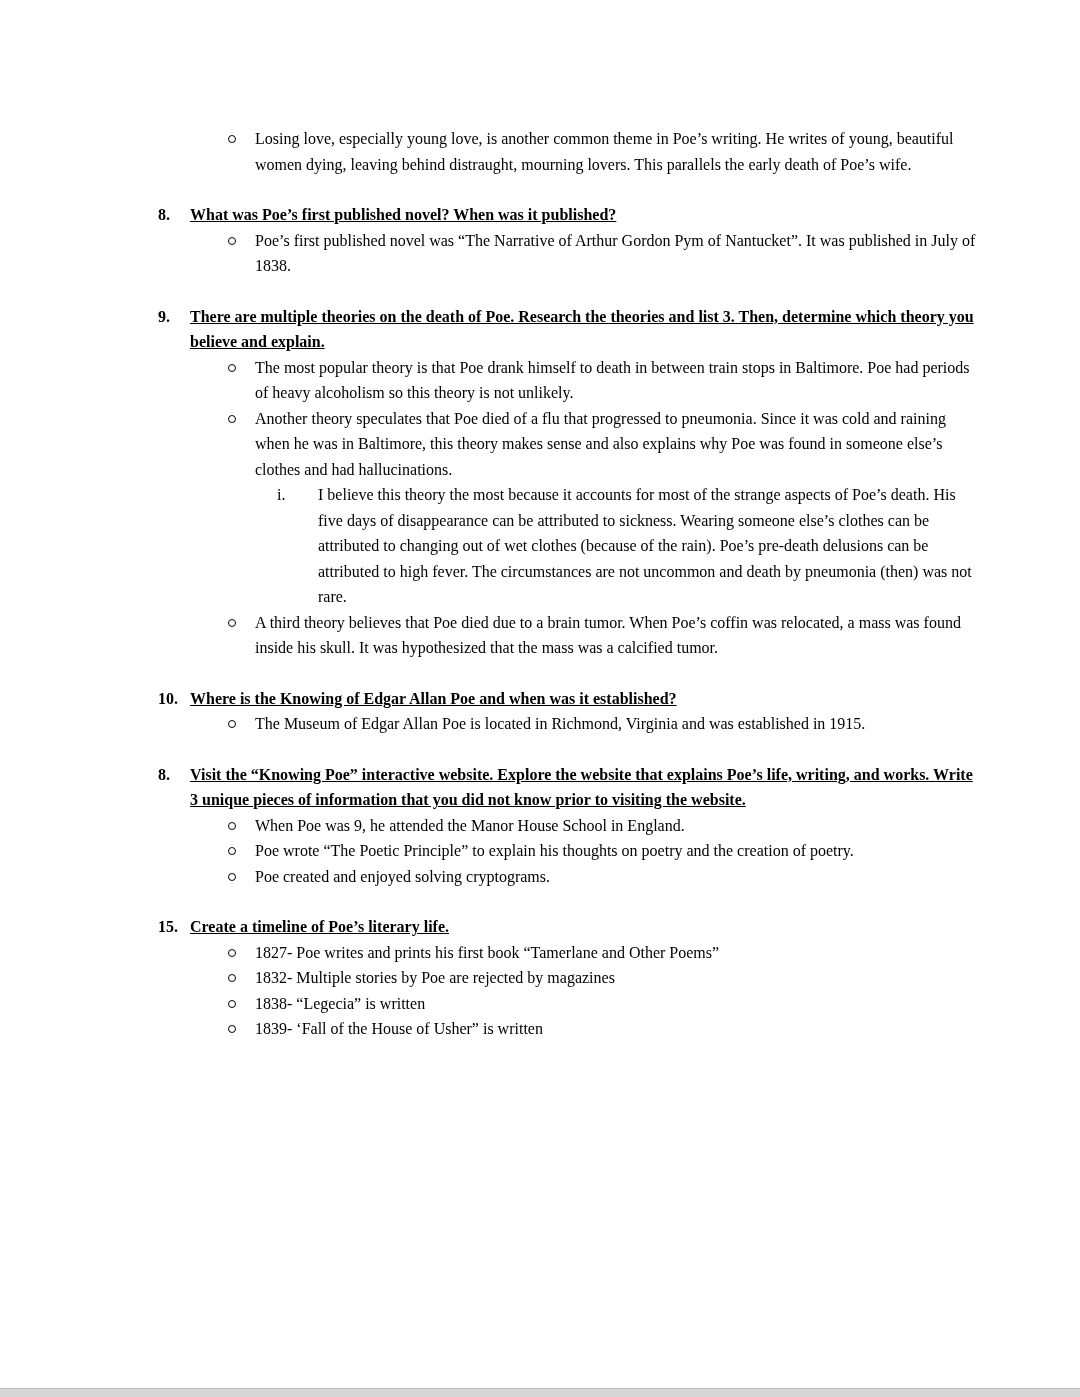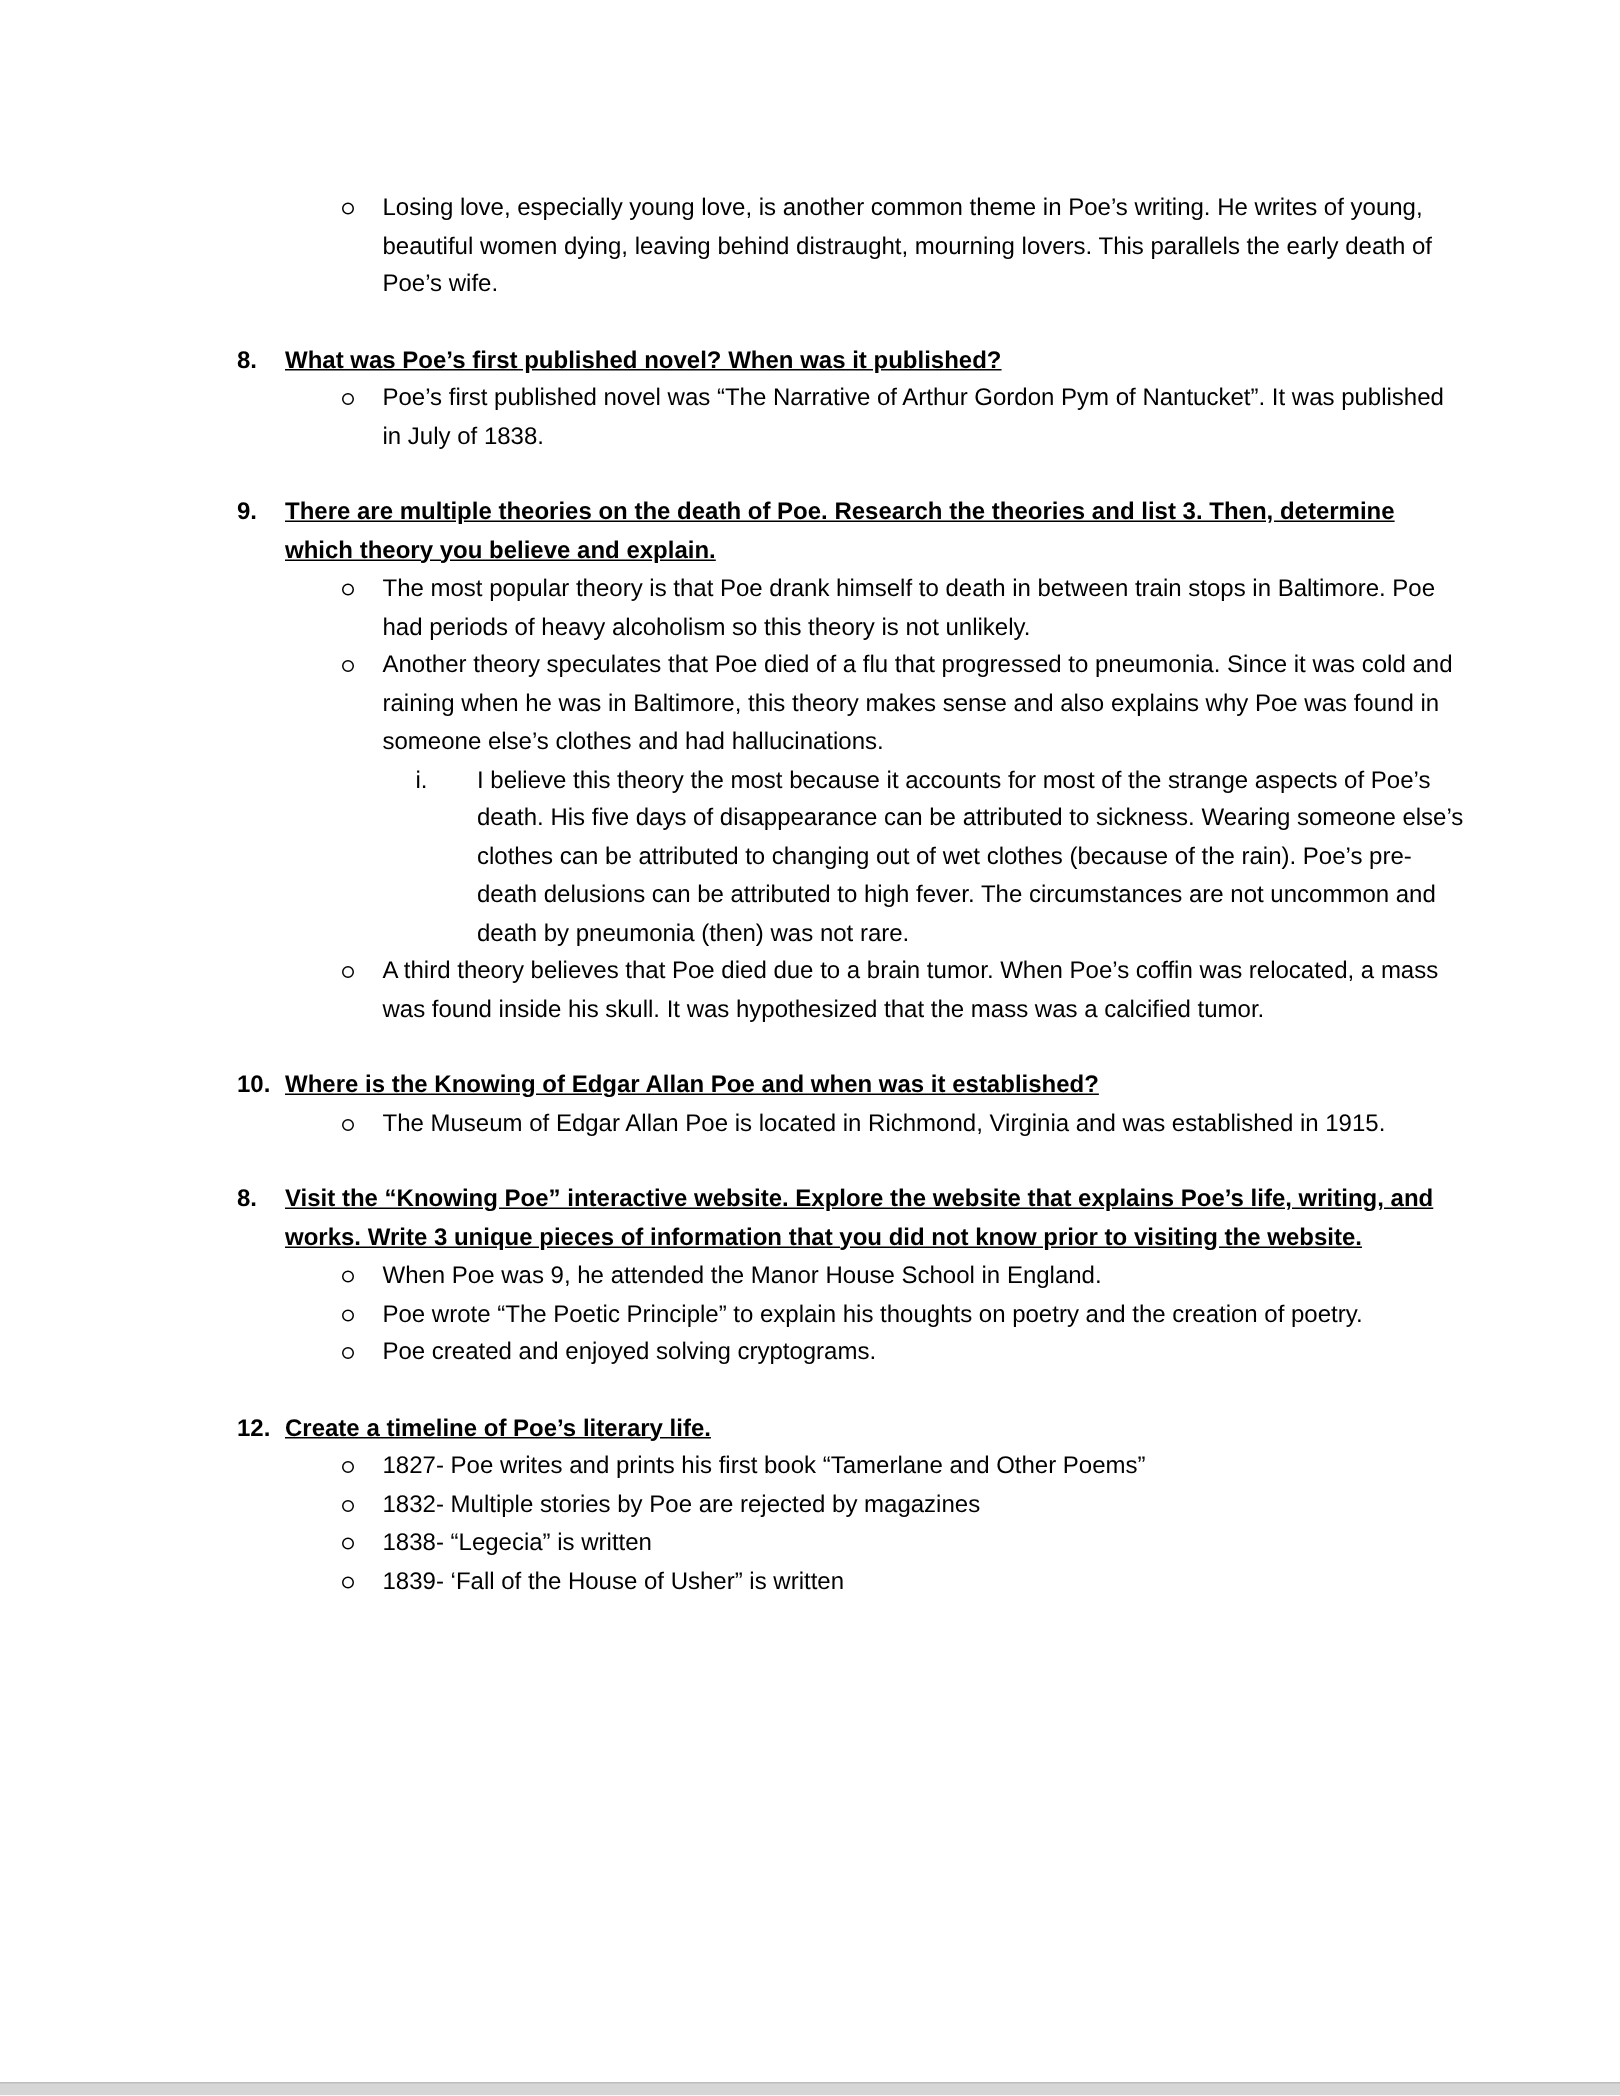--- a/index.html
+++ b/index.html
@@ -15,20 +15,21 @@
   }
   .page {
     position: relative;
     width: 1080px;
     height: 1397px;
     background: #ffffff;
     overflow: hidden;
   }
   .content {
     padding: 126px 104px 0 158px;
+    font-family: Liberation Serif, serif;
   }
   
   .q-row {
     display: flex;
     margin-top: 25px;
     font-weight: 700;
   }
   .q-num {
     flex: 0 0 32px;
   }
@@ -160,21 +161,21 @@
       </div>
       <div class="a-row">
         <span class="a-marker">
             <span class="dot"></span>
           </span>
         <span class="a-text">Poe created and enjoyed solving cryptograms.</span>
       </div>
     </div>
 
     <div class="q-row">
-      <span class="q-num">12.</span>
+      <span class="q-num">15.</span>
       <span class="q-text">Create a timeline of Poe’s literary life.</span>
     </div>
     <div class="answers">
       <div class="a-row">
         <span class="a-marker">
             <span class="dot"></span>
           </span>
         <span class="a-text">1827- Poe writes and prints his first book “Tamerlane and Other Poems”</span>
       </div>
       <div class="a-row">

